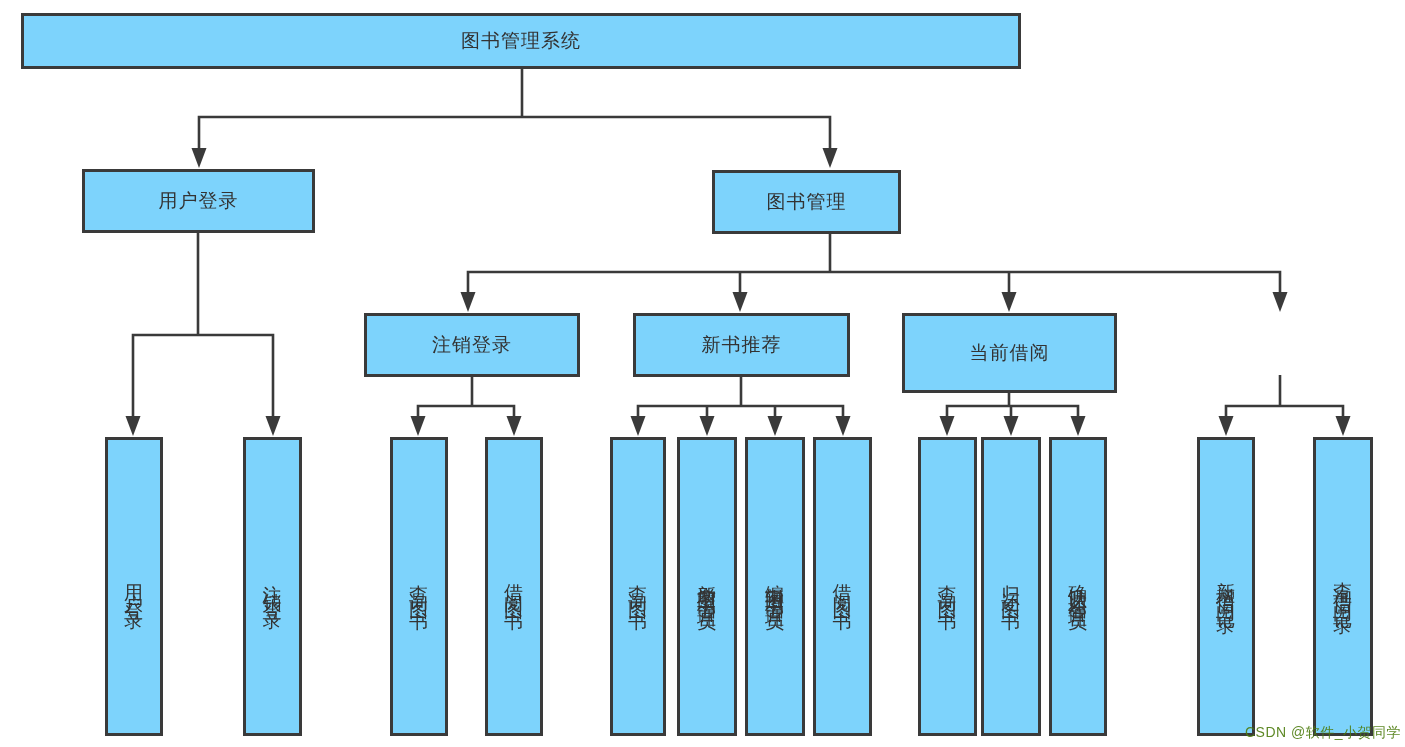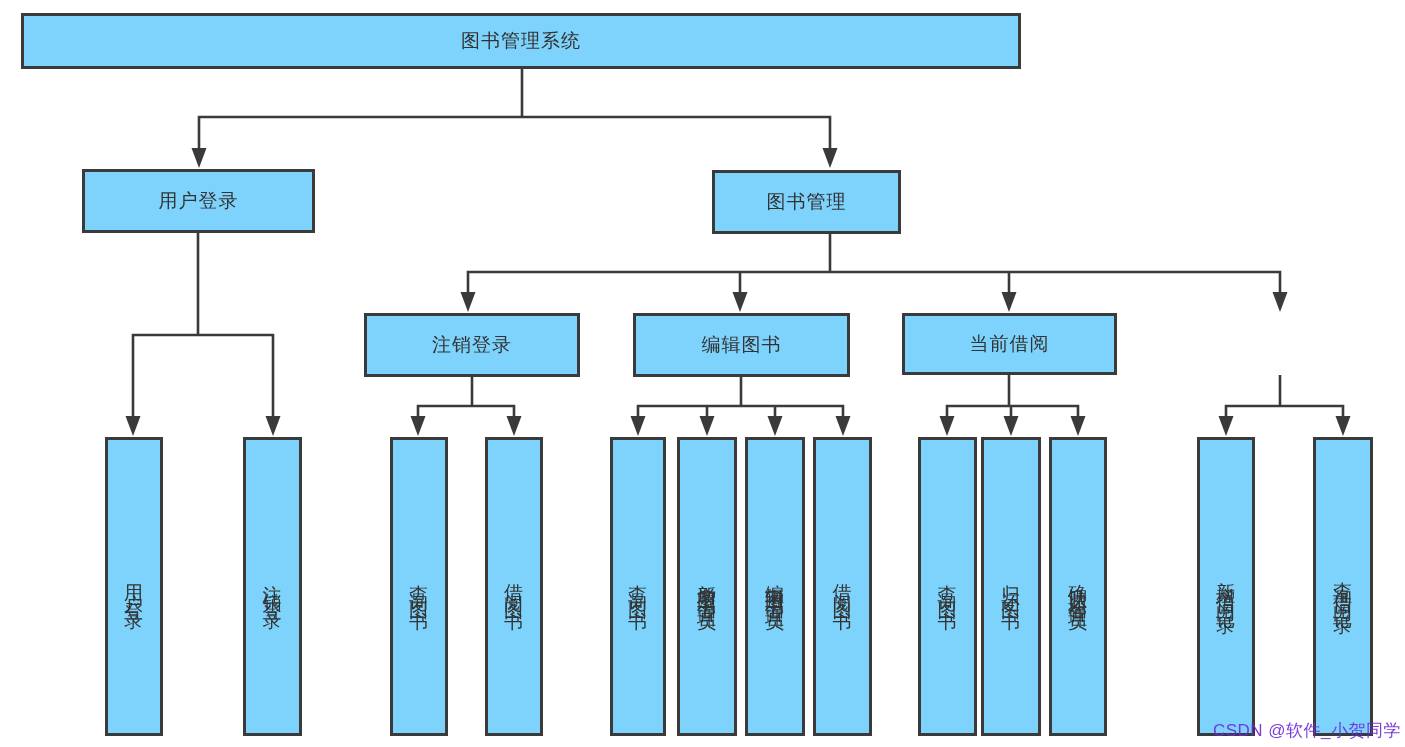--- a/index.html
+++ b/index.html
@@ -46,22 +46,22 @@
     font-size: 19px;
     letter-spacing: 9px;
     line-height: 1;
   }
   .vbox span.medium { letter-spacing: 7px; }
   .vbox span.dense  { letter-spacing: 4px; }
   #watermark {
     position: absolute;
     right: 4px;
     bottom: 5px;
-    color: #6d28d9;
-    font-size: 17px;
+    color: #4d7c0f;
+    font-size: 14px;
     letter-spacing: 0.5px;
     opacity: 0.9;
     z-index: 5;
     white-space: nowrap;
   }
 </style>
 </head>
 <body>
 
 <div id="stage">
@@ -122,23 +122,23 @@
     <span>用户登录</span>
   </div>
   <div class="hbox" style="left:712px; top:170px; width:189px; height:64px;">
     <span>图书管理</span>
   </div>
 
   <div class="hbox" style="left:364px; top:313px; width:216px; height:64px;">
     <span>注销登录</span>
   </div>
   <div class="hbox" style="left:633px; top:313px; width:217px; height:64px;">
-    <span>编辑图书</span>
+    <span>新书推荐</span>
   </div>
-  <div class="hbox" style="left:902px; top:313px; width:215px; height:62px;">
+  <div class="hbox" style="left:902px; top:313px; width:215px; height:80px;">
     <span>当前借阅</span>
   </div>
 
   <div class="vbox" style="left:105px; top:437px; width:58px; height:299px;">
     <span>用户登录</span>
   </div>
   <div class="vbox" style="left:243px; top:437px; width:59px; height:299px;">
     <span>注销登录</span>
   </div>
 

